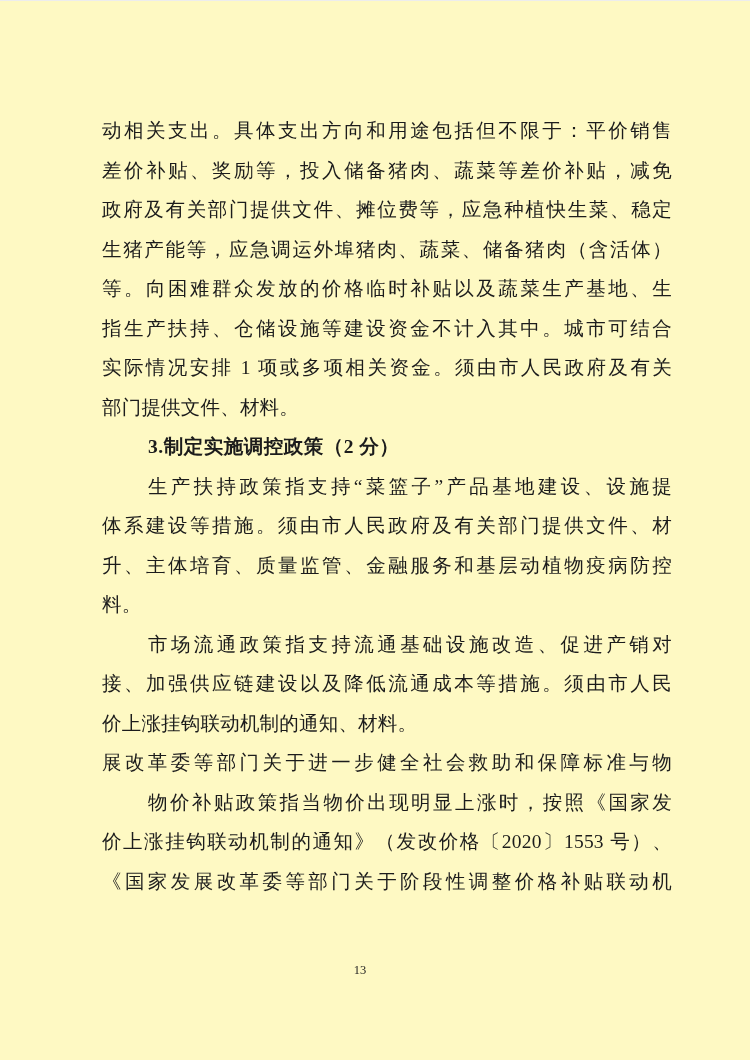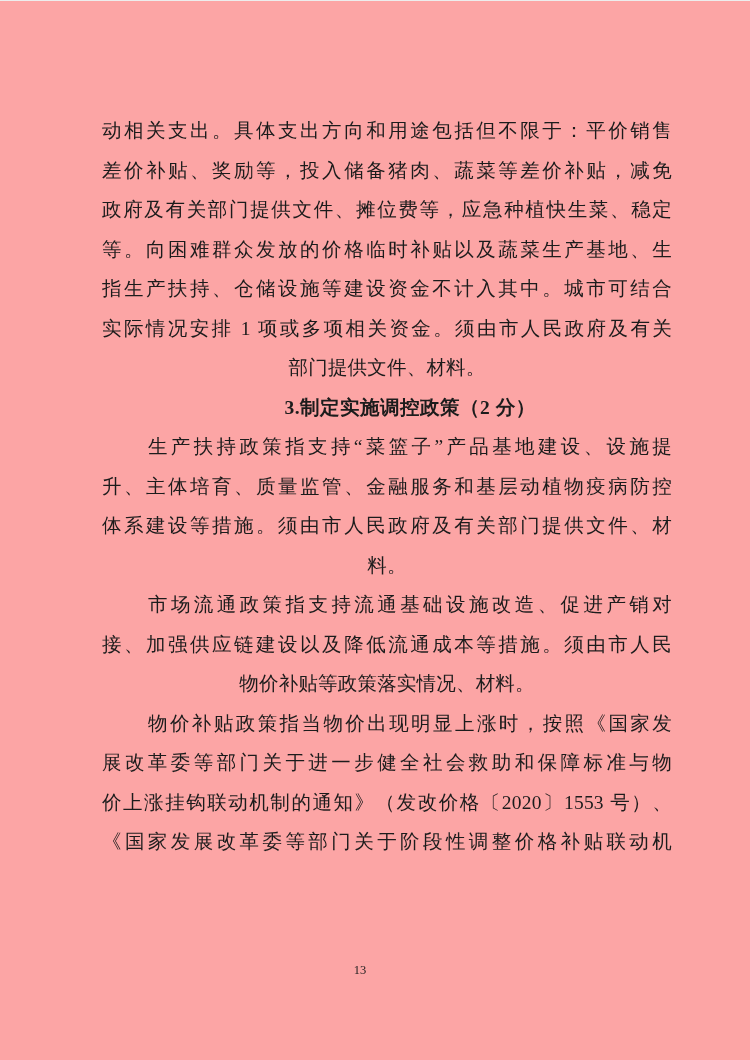--- a/index.html
+++ b/index.html
@@ -13,36 +13,35 @@
     position: relative;
     font-family: "Liberation Serif", "DejaVu Serif", serif;
     color: #1c1c1c;
     overflow: hidden;
   }
   .page {
     position: absolute;
     left: 0; top: 0;
     width: 750px;
     height: 1060px;
-    background: #fca5a5;
+    background: #fef9c3;
     border-top: 1px solid #ededed;
   }
   .text-block {
     position: absolute;
     left: 102px;
     top: 110px;
     width: 570px;
   }
   .ln {
     font-size: 19.5px;
     line-height: 39.5px;
     height: 39.5px;
     white-space: nowrap;
     letter-spacing: 0.2px;
-    text-align: center;
   }
   
   .ln.j {
     white-space: normal;
     text-align: justify;
     text-align-last: justify;
     text-justify: inter-character;
   }
   
   .ln.ind {
@@ -65,33 +64,34 @@
 </style>
 </head>
 <body>
 
 <div class="page">
 
   <div class="text-block">
     <div class="ln j">动相关支出。具体支出方向和用途包括但不限于：平价销售</div>
     <div class="ln j">差价补贴、奖励等，投入储备猪肉、蔬菜等差价补贴，减免</div>
     <div class="ln j">政府及有关部门提供文件、摊位费等，应急种植快生菜、稳定</div>
+    <div class="ln j">生猪产能等，应急调运外埠猪肉、蔬菜、储备猪肉（含活体）</div>
     <div class="ln j">等。向困难群众发放的价格临时补贴以及蔬菜生产基地、生</div>
     <div class="ln j">指生产扶持、仓储设施等建设资金不计入其中。城市可结合</div>
     <div class="ln j">实际情况安排 1 项或多项相关资金。须由市人民政府及有关</div>
     <div class="ln">部门提供文件、材料。</div>
     <div class="ln ind bold">3.制定实施调控政策（2 分）</div>
     <div class="ln ind j">生产扶持政策指支持“菜篮子”产品基地建设、设施提</div>
+    <div class="ln j">体系建设等措施。须由市人民政府及有关部门提供文件、材</div>
     <div class="ln j">升、主体培育、质量监管、金融服务和基层动植物疫病防控</div>
-    <div class="ln j">体系建设等措施。须由市人民政府及有关部门提供文件、材</div>
     <div class="ln">料。</div>
     <div class="ln ind j">市场流通政策指支持流通基础设施改造、促进产销对</div>
     <div class="ln j">接、加强供应链建设以及降低流通成本等措施。须由市人民</div>
-    <div class="ln">物价补贴等政策落实情况、材料。</div>
+    <div class="ln">价上涨挂钩联动机制的通知、材料。</div>
+    <div class="ln j">展改革委等部门关于进一步健全社会救助和保障标准与物</div>
     <div class="ln ind j">物价补贴政策指当物价出现明显上涨时，按照《国家发</div>
-    <div class="ln j">展改革委等部门关于进一步健全社会救助和保障标准与物</div>
     <div class="ln j">价上涨挂钩联动机制的通知》（发改价格〔2020〕1553 号）、</div>
     <div class="ln j">《国家发展改革委等部门关于阶段性调整价格补贴联动机</div>
   </div>
 
   <div class="page-number">13</div>
 
 </div>
 
 </body></html>

